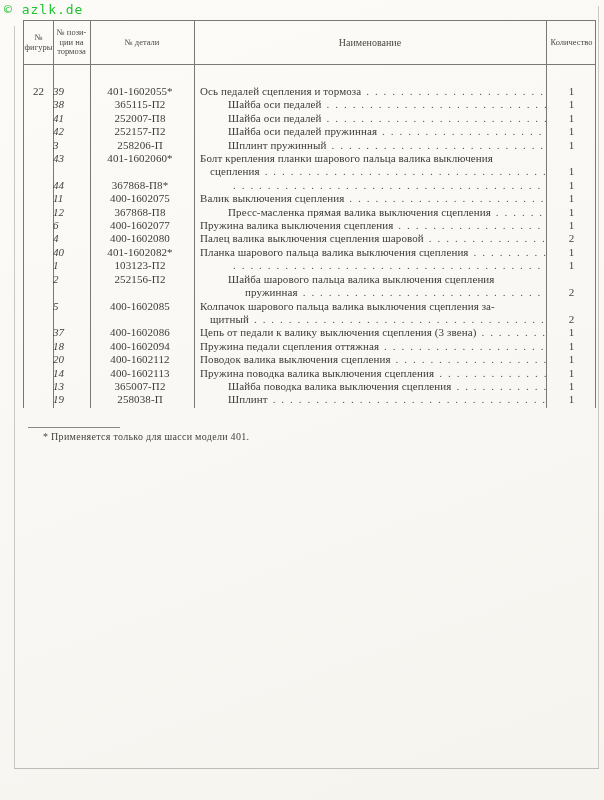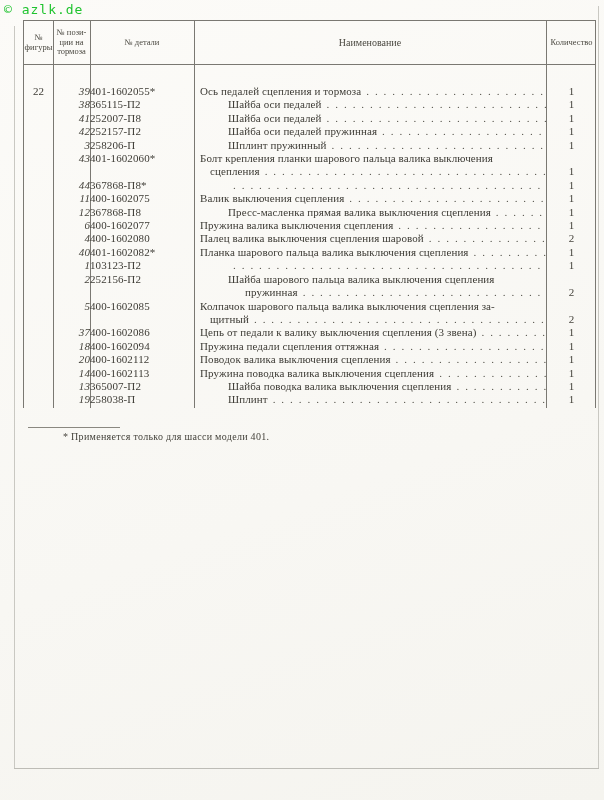--- a/index.html
+++ b/index.html
@@ -49,35 +49,35 @@
   }
   .hcell.hname{font-size:10px;}
   .hcell.hqty{font-size:8.5px;}
 
   .rows{position:absolute;left:0;right:0;top:44px;padding-top:20px;}
   .trow{
     display:grid;grid-template-columns:29px 37px 104px 352px 51px;
     font-size:11px;line-height:13.4px;letter-spacing:0.1px;
   }
   .c-fig{text-align:center;align-self:start;}
-  .c-pos{text-align:right;font-style:italic;align-self:start;color:#45433c;}
-  .c-part{text-align:left;padding-right:4px;align-self:start;white-space:nowrap;}
+  .c-pos{text-align:left;font-style:italic;align-self:start;color:#45433c;}
+  .c-part{text-align:center;padding-right:4px;align-self:start;white-space:nowrap;}
   .c-name{padding-left:6px;overflow:hidden;}
   .c-name.ind1 .first{padding-left:28px;}
   .nline{display:flex;}
   .nline.wrap1{padding-left:10px;}
   .nline.wrap2{padding-left:45px;}
   .ntext{white-space:nowrap;}
   .dots{flex:1;overflow:hidden;white-space:nowrap;color:#55534b;padding-left:5px;}
   .dots::after{content:". . . . . . . . . . . . . . . . . . . . . . . . . . . . . . . . . . . . . . . . . . .";word-spacing:3px;}
   .c-qty{text-align:center;align-self:end;color:#45433c;}
 
   
   .footnote-rule{position:absolute;left:28px;top:427px;width:92px;height:1px;background:#8a8880;}
-  .footnote{position:absolute;left:43px;top:431px;font-size:10px;letter-spacing:0.3px;color:#45433c;margin-left:20px;}
+  .footnote{position:absolute;left:43px;top:431px;font-size:10px;letter-spacing:0.3px;color:#45433c;}
 
   
   .page-number{position:absolute;left:20px;top:776px;font-size:16px;color:#6f6d65;margin-top:44px;}
 </style>
 </head>
 <body>
 
 <div class="page">
 
   <div class="watermark">© azlk.de</div>

